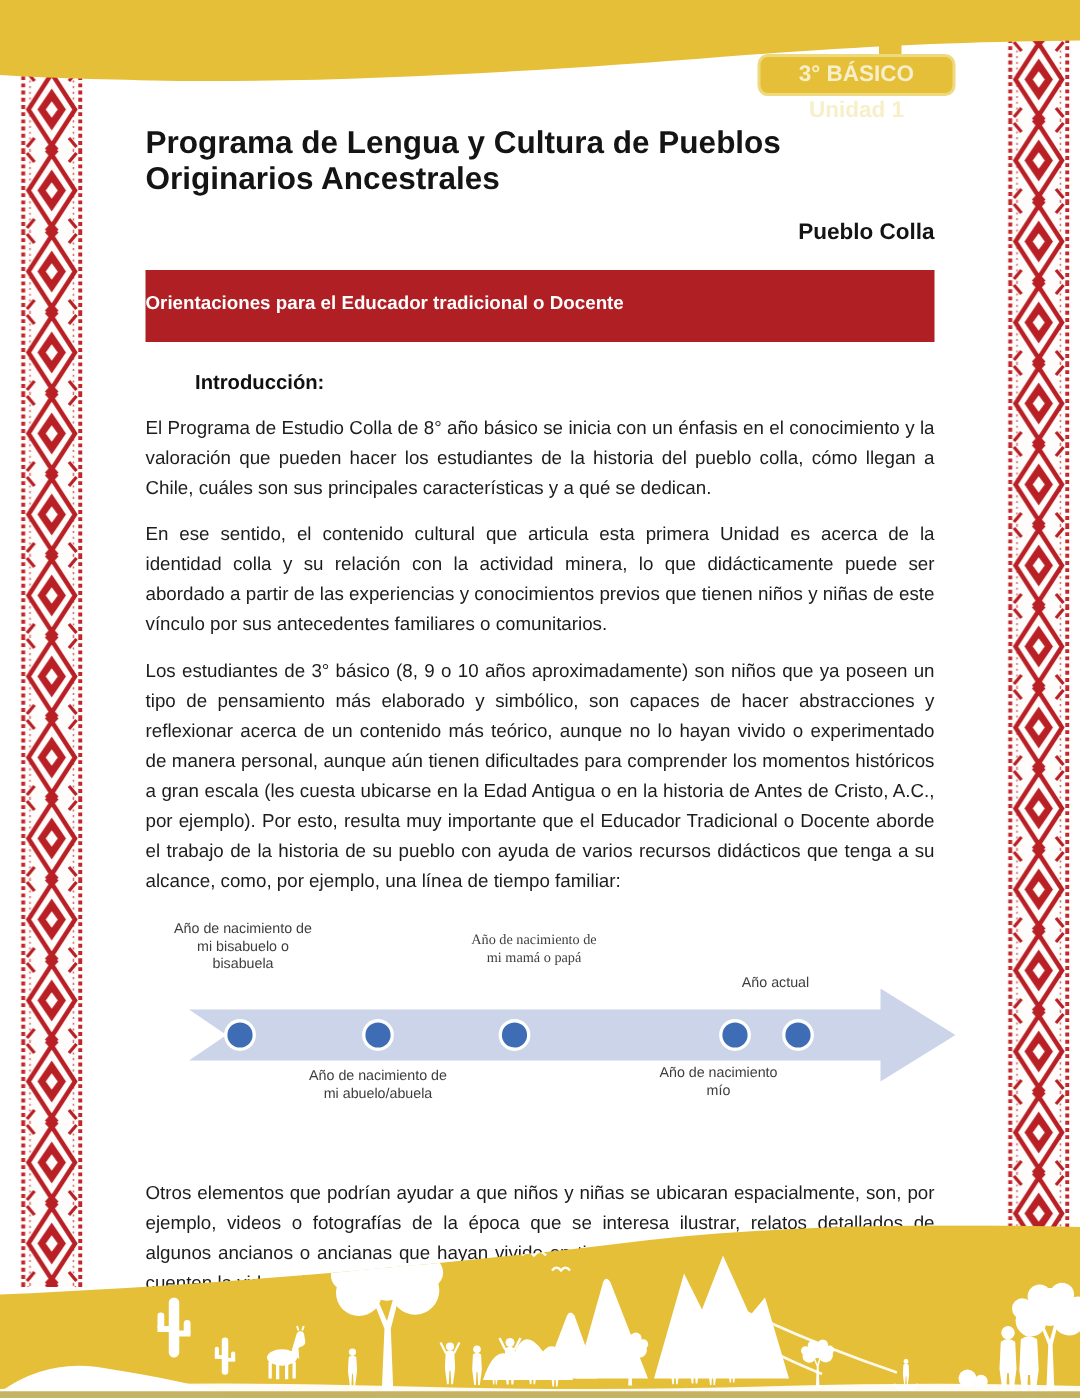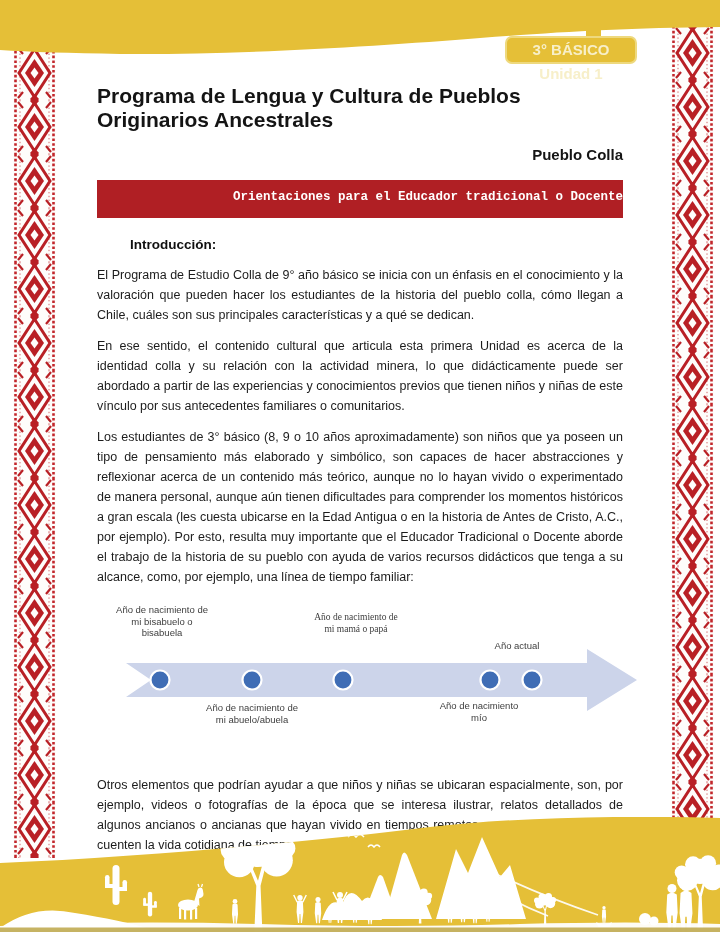--- a/index.html
+++ b/index.html
@@ -12,22 +12,22 @@
   
   .top-band{position:absolute;left:0;top:0;width:720px;height:72px;z-index:3;}
   .badge-tab{position:absolute;left:586px;top:26px;width:15px;height:13px;background:#e5bf37;z-index:3;}
   .unit-badge{position:absolute;left:505px;top:36px;width:128px;height:24px;z-index:4;
         background:#e5bf37;border:2px solid #eed97e;border-radius:7px;
         color:#f7efc9;font-size:15px;font-weight:bold;line-height:24px;text-align:center;}
   
   .content{position:absolute;left:97px;top:84px;width:526px;z-index:2;}
   .doc-title{font-size:21px;font-weight:bold;text-align:left;margin:0 0 14px;color:#141414;}
   .doc-subtitle{font-size:15px;font-weight:bold;text-align:right;margin:0 0 17px;color:#141414;}
-  .banner{background:#b01f24;height:38px;display:flex;align-items:center;justify-content:flex-end;
-        padding-bottom:4px;box-sizing:border-box;font-family:Liberation Mono, monospace;}
+  .banner{background:#b01f24;height:48px;display:flex;align-items:center;justify-content:flex-start;
+        padding-bottom:4px;box-sizing:border-box;}
   .banner span{color:#ffffff;font-weight:bold;font-size:12.5px;}
   .section-heading{font-size:13.5px;font-weight:bold;margin:19px 0 13px;color:#101010;padding-left:33px;}
   .para{font-size:12.5px;line-height:20px;text-align:justify;margin:0 0 11px;}
   
   .timeline{position:relative;height:150px;margin:17px 16px 21px;}
   .timeline svg{position:absolute;left:0;top:0;}
   .tl-label{position:absolute;font-size:9.5px;line-height:11.5px;color:#3d3d3d;text-align:center;}
   .tl-l1{left:3px;top:0;width:92px;}
   .tl-l2{left:93px;top:98px;width:92px;}
   .tl-l3{left:197px;top:8px;width:92px;font-family:Liberation Serif, serif;}
@@ -92,21 +92,21 @@
   <div class="content">
     <h1 class="doc-title">Programa de Lengua y Cultura de Pueblos Originarios Ancestrales</h1>
     <h2 class="doc-subtitle">Pueblo Colla</h2>
 
     <div class="banner">
       <span>Orientaciones para el Educador tradicional o Docente</span>
     </div>
 
     <div class="section-heading">Introducción:</div>
 
-    <p class="para">El Programa de Estudio Colla de 9° año básico se inicia con un énfasis en el conocimiento y la valoración que pueden hacer los estudiantes de la historia del pueblo colla, cómo llegan a Chile, cuáles son sus principales características y a qué se dedican.</p>
+    <p class="para">El Programa de Estudio Colla de 8° año básico se inicia con un énfasis en el conocimiento y la valoración que pueden hacer los estudiantes de la historia del pueblo colla, cómo llegan a Chile, cuáles son sus principales características y a qué se dedican.</p>
     <p class="para">En ese sentido, el contenido cultural que articula esta primera Unidad es acerca de la identidad colla y su relación con la actividad minera, lo que didácticamente puede ser abordado a partir de las experiencias y conocimientos previos que tienen niños y niñas de este vínculo por sus antecedentes familiares o comunitarios.</p>
     <p class="para">Los estudiantes de 3° básico (8, 9 o 10 años aproximadamente) son niños que ya poseen un tipo de pensamiento más elaborado y simbólico, son capaces de hacer abstracciones y reflexionar acerca de un contenido más teórico, aunque no lo hayan vivido o experimentado de manera personal, aunque aún tienen dificultades para comprender los momentos históricos a gran escala (les cuesta ubicarse en la Edad Antigua o en la historia de Antes de Cristo, A.C., por ejemplo). Por esto, resulta muy importante que el Educador Tradicional o Docente aborde el trabajo de la historia de su pueblo con ayuda de varios recursos didácticos que tenga a su alcance, como, por ejemplo, una línea de tiempo familiar:</p>
 
     <div class="timeline">
       <svg width="526" height="150" viewBox="0 0 526 150">
         <path d="M13,59 H474 V45 L524,76 L474,107 V93 H13 L38,76 Z" fill="#ccd4ea"></path>
         <g fill="#3f6db5" stroke="#ffffff" stroke-width="2.2">
           <circle cx="47" cy="76" r="9.5"></circle>
           <circle cx="139" cy="76" r="9.5"></circle>
           <circle cx="230" cy="76" r="9.5"></circle>

